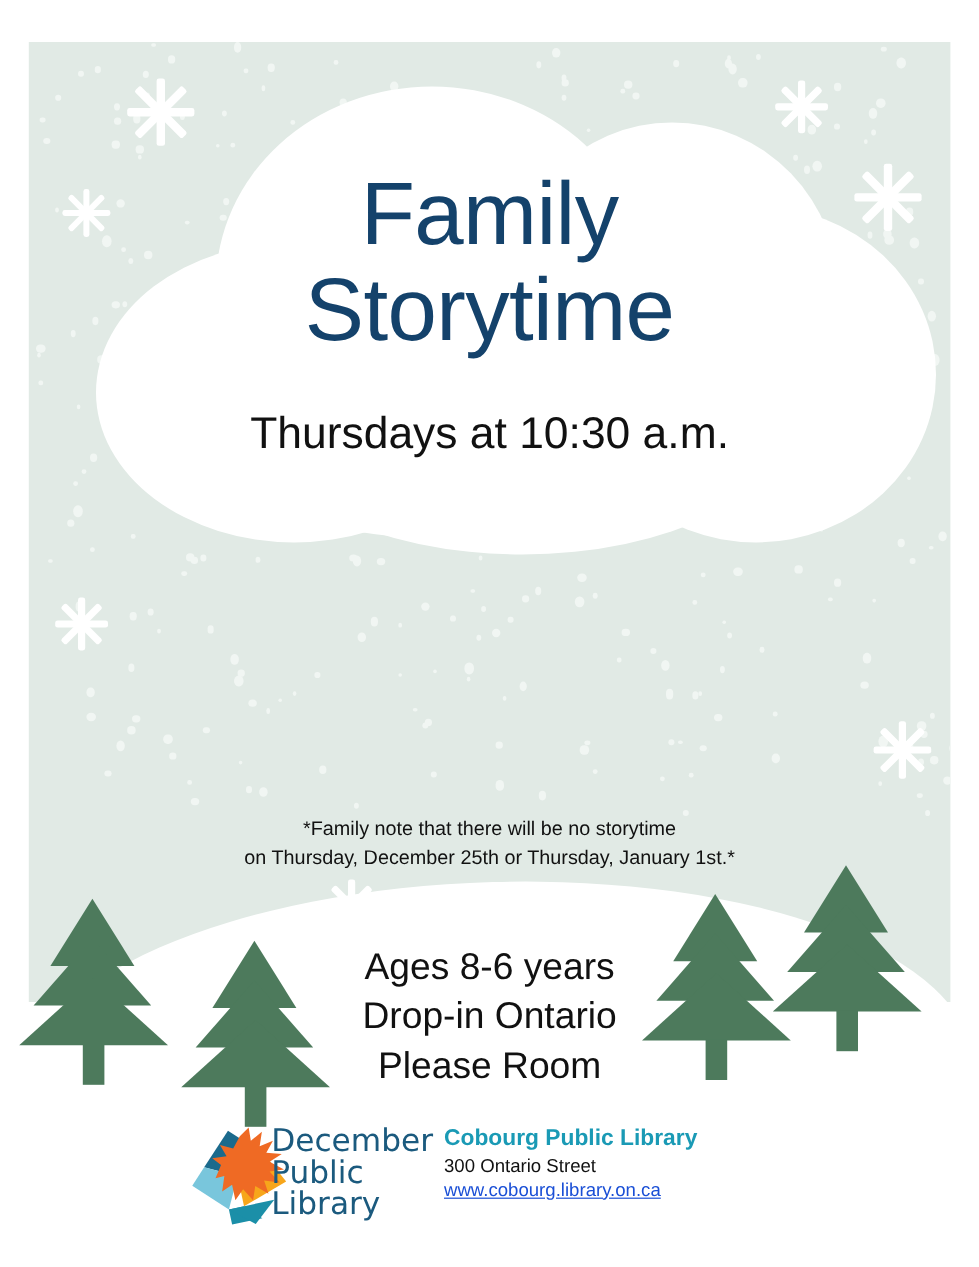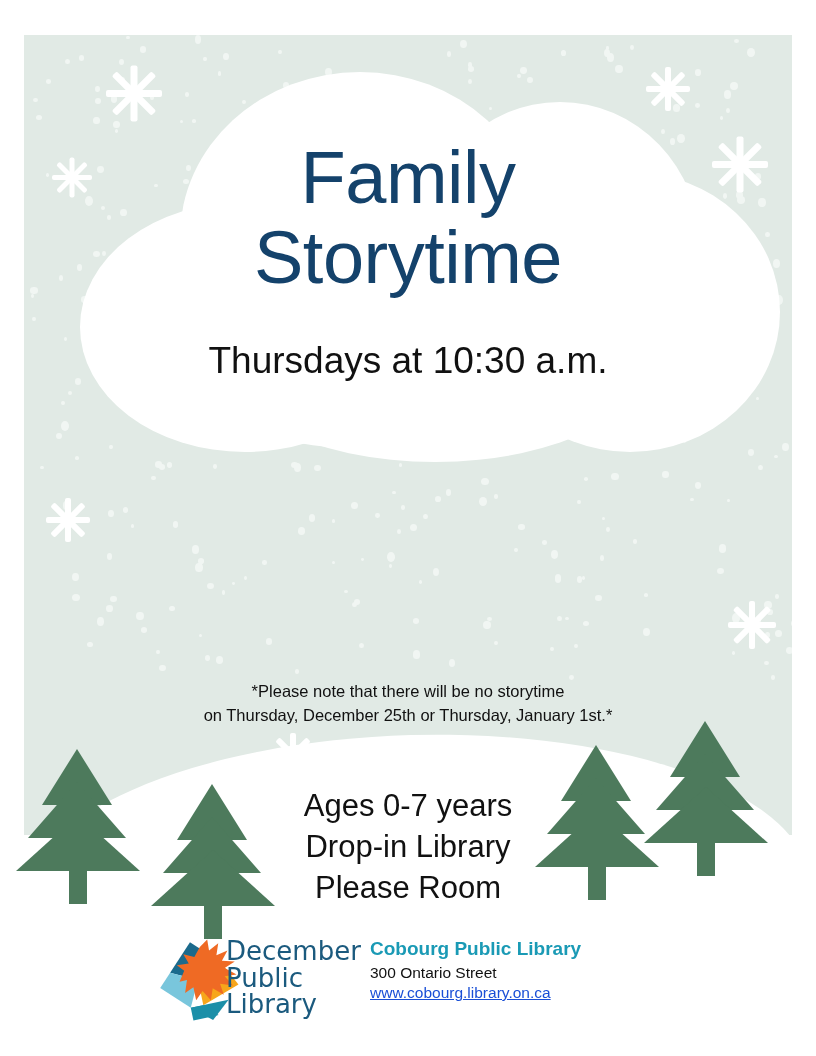--- a/index.html
+++ b/index.html
@@ -673,27 +673,27 @@
 
     <div class="title">
       <span class="line">Family</span>
       <span class="line">Storytime</span>
     </div>
 
     <div class="subtitle">Thursdays at 10:30 a.m.</div>
 
 
     <div class="note">
-      <span class="line">*Please note that there will be no storytime</span>
+      <span class="line">*Family note that there will be no storytime</span>
       <span class="line">on Thursday, December 25th or Thursday, January 1st.*</span>
     </div>
 
     <div class="details">
-      <span class="line">Ages 0-7 years</span>
-      <span class="line">Drop-in Library</span>
+      <span class="line">Ages 8-6 years</span>
+      <span class="line">Drop-in Ontario</span>
       <span class="line">Please Room</span>
     </div>
   </div>
 
   <div class="footer">
 
     <div class="logo">
       <svg class="logo-mark" viewBox="0 0 100 100">
 
         <g transform="rotate(-12 50 50)">

